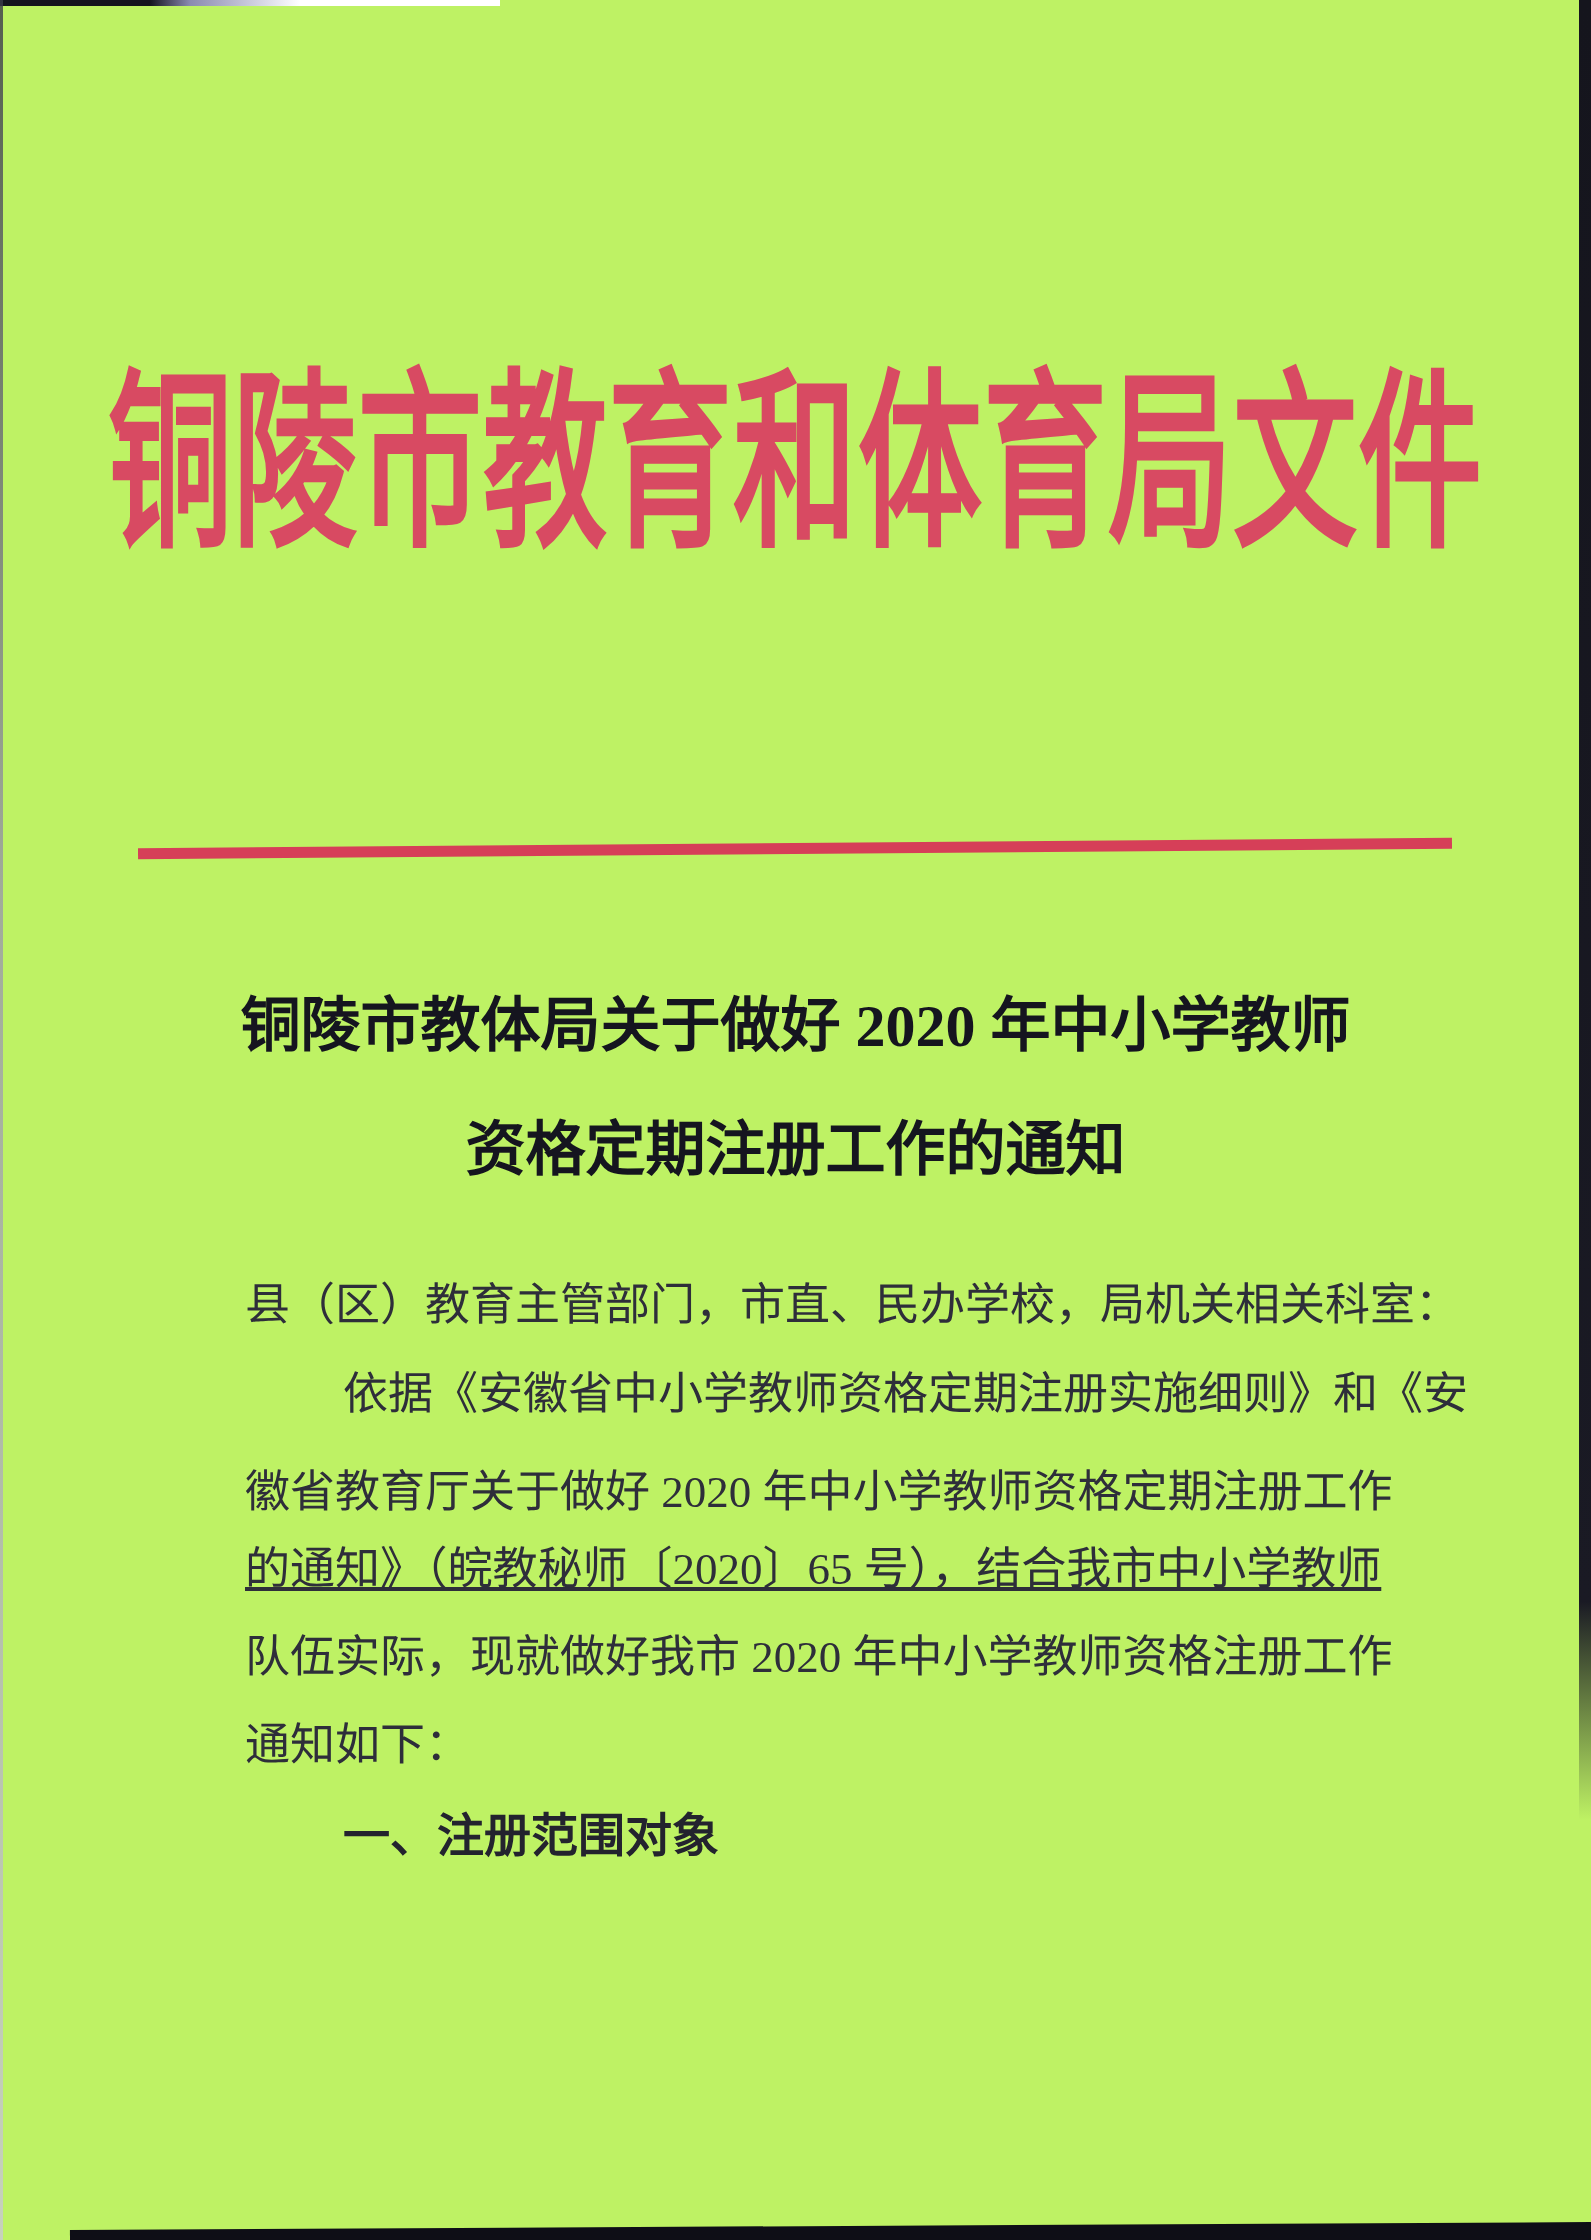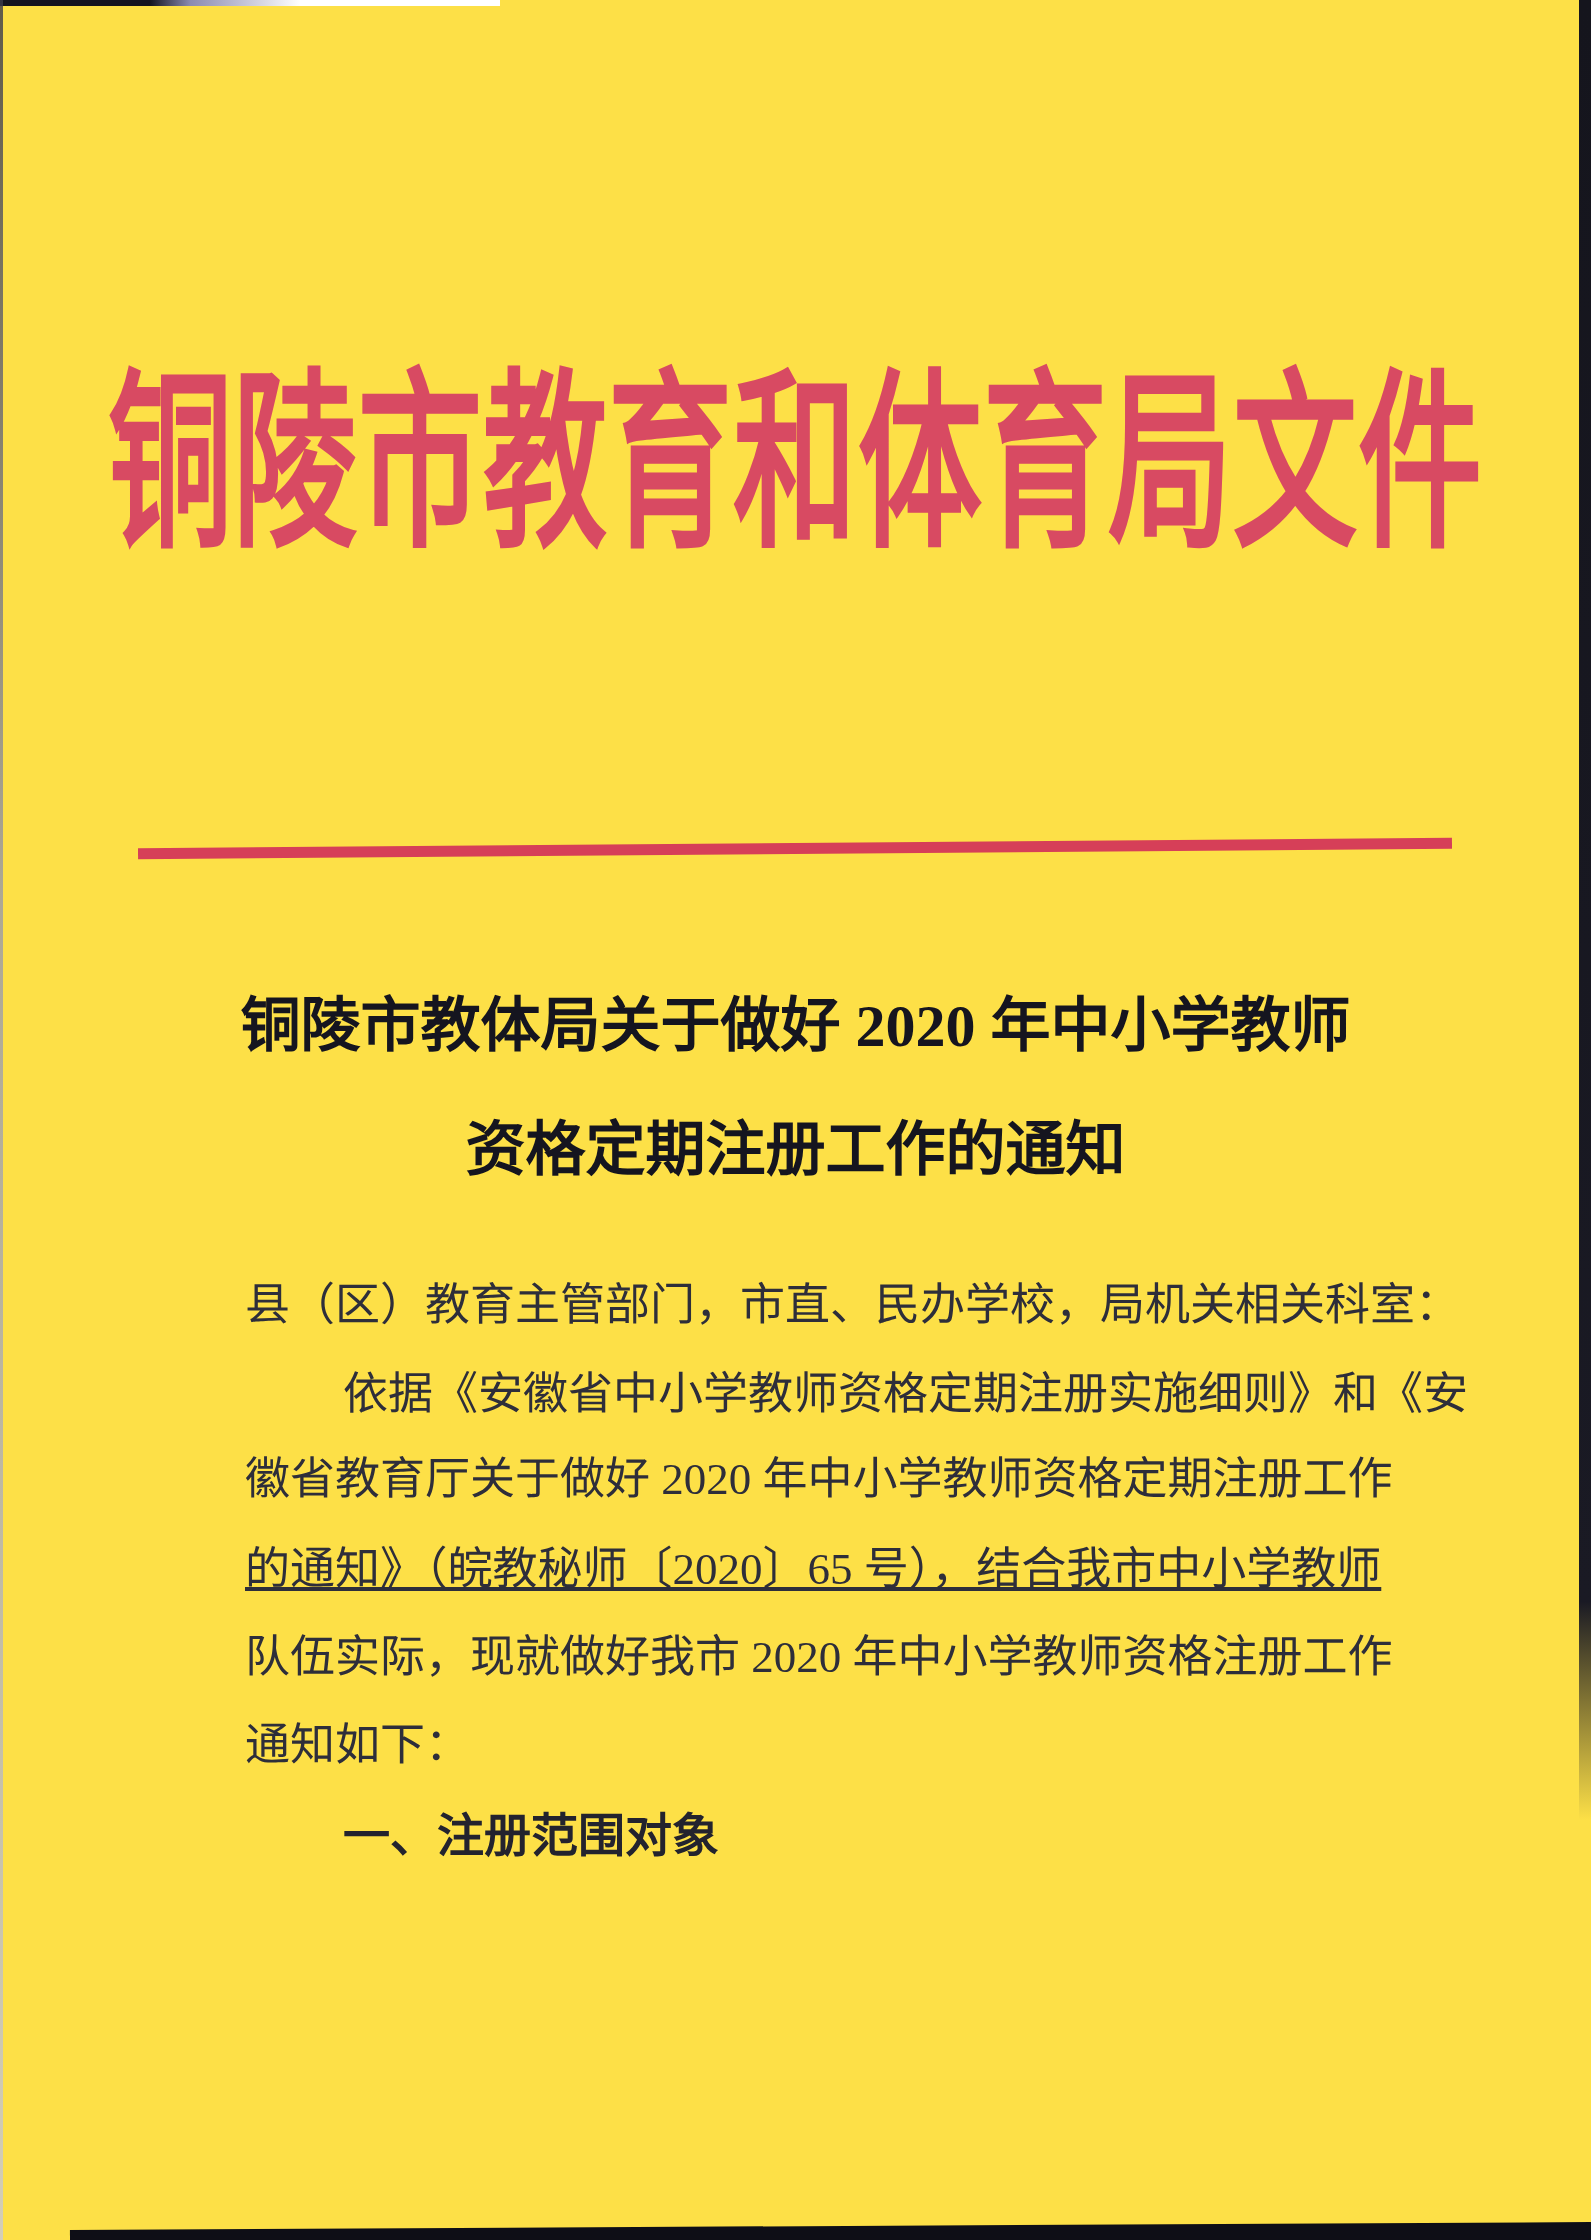--- a/index.html
+++ b/index.html
@@ -4,21 +4,21 @@
 <style>
   html, body {
     margin: 0;
     padding: 0;
     background: #ffffff;
   }
   .page {
     position: relative;
     width: 1591px;
     height: 2240px;
-    background: #fde047;
+    background: #bef264;
     overflow: hidden;
     font-family: "Liberation Serif", "DejaVu Serif", serif;
   }
 
   
   .scan-edge-top {
     position: absolute;
     top: 0; left: 0;
     width: 500px; height: 6px;
     background: linear-gradient(to right, #14141f 0%, #14141f 30%, #8a8ab0 38%, #ffffff 60%);
@@ -105,21 +105,21 @@
     line-height: 50px;
   }
   .body-line {
     position: absolute;
     left: 0;
     white-space: nowrap;
   }
   .indent { padding-left: 98px; }
   .line-0 { top: 0px; }
   .line-1 { top: 89px; text-align: center; }
-  .line-2 { top: 174px; }
+  .line-2 { top: 187px; }
   .line-3 { top: 264px; text-decoration: underline; }
   .line-4 { top: 352px; }
   .line-5 { top: 440px; }
   .section-heading {
     position: absolute;
     top: 531px;
     left: 0;
     padding-left: 98px;
     font-size: 47px;
     font-weight: bold;

